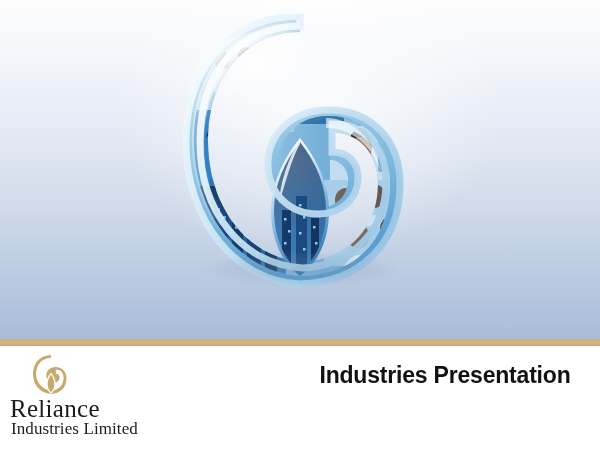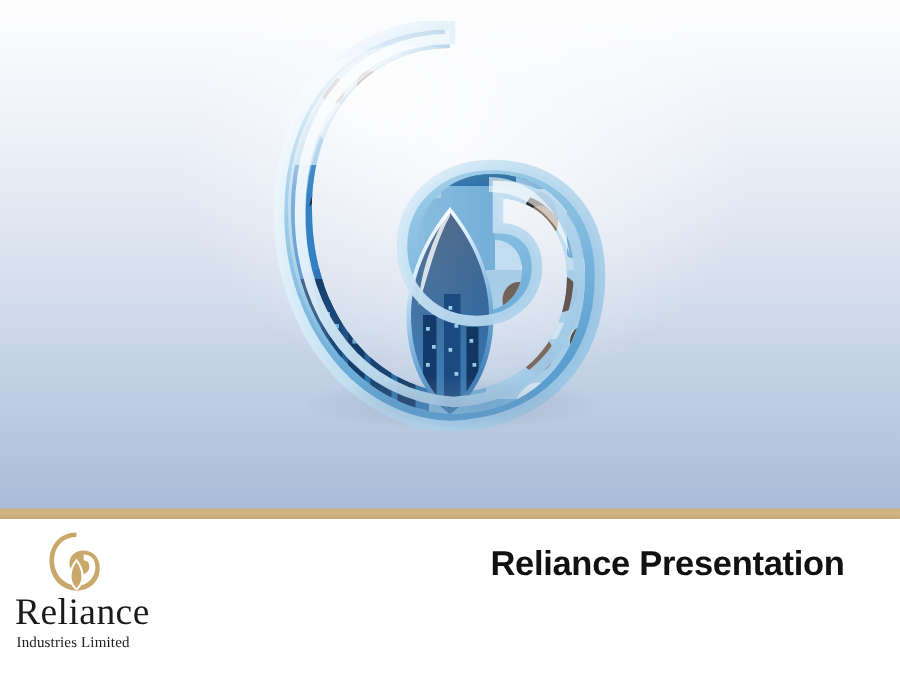--- a/index.html
+++ b/index.html
@@ -89,21 +89,21 @@
     font-family: "Liberation Serif", serif;
     font-size: 25px;
     line-height: 27px;
     color: #1a1a1a;
     letter-spacing: 0.3px;
     margin-top: 1px;
     padding-left: 2px;
   }
   #brand-tagline {
     font-family: "Liberation Serif", serif;
-    font-size: 10px;
+    font-size: 17px;
     line-height: 14px;
     color: #1d1d1d;
     letter-spacing: 0.1px;
     padding-left: 3px;
     margin-top: 0px;
   }
 
   
   #deck-title {
     position: absolute;
@@ -453,16 +453,16 @@
         <path d="M21 20.5
                  C 18.9 23.6, 17.7 26.9, 17.7 29.9
                  C 17.7 33.6, 19.1 36.5, 21 38
                  C 22.9 36.5, 24.3 33.6, 24.3 29.9
                  C 24.3 26.9, 23.1 23.6, 21 20.5 Z" fill="#c9a86b"></path>
       </svg>
       <div id="brand-name">Reliance</div>
       <div id="brand-tagline">Industries Limited</div>
     </div>
 
-    <div id="deck-title">Reliance Presentation</div>
+    <div id="deck-title">Industries Presentation</div>
   </div>
 
 </div>
 
 </body></html>

